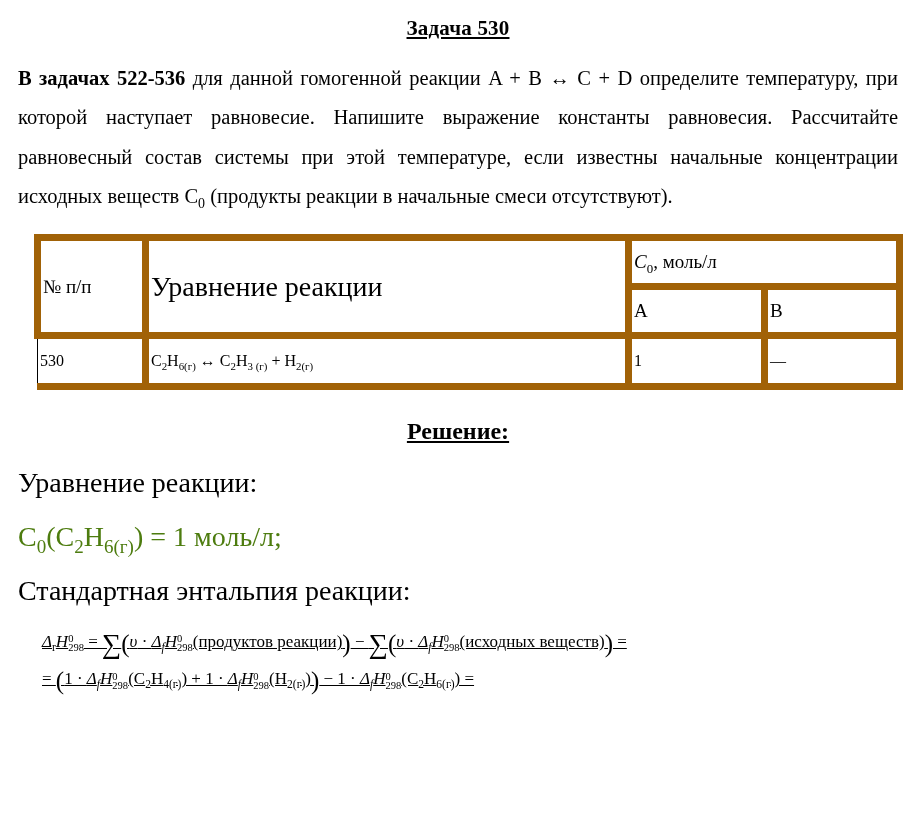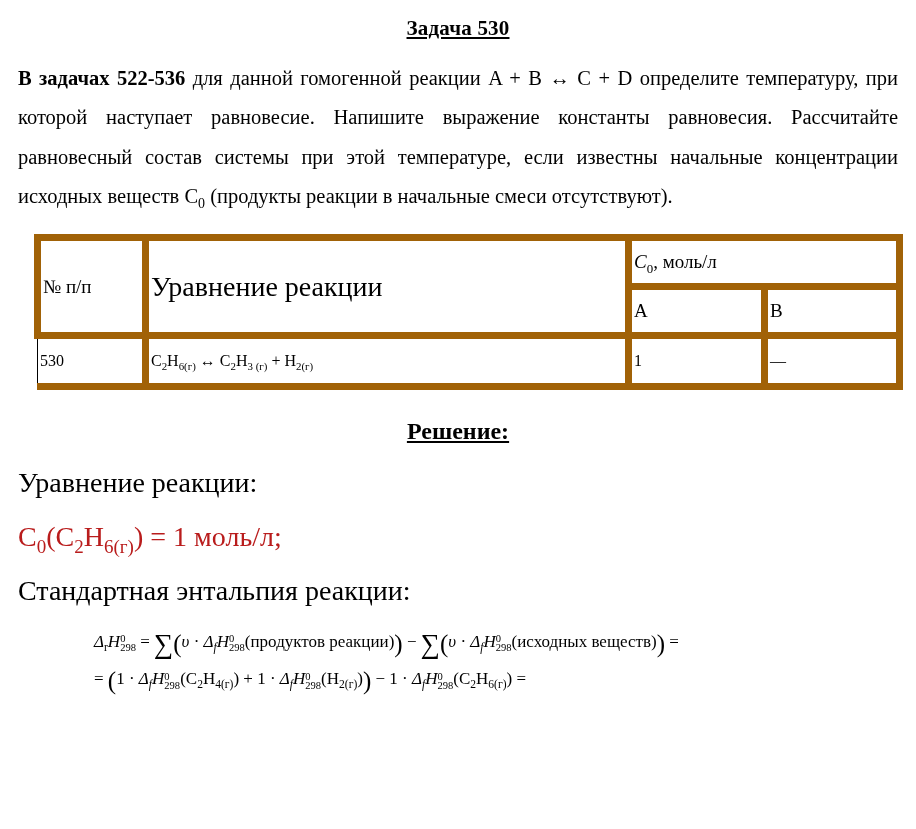--- a/index.html
+++ b/index.html
@@ -91,25 +91,26 @@
     font-size: 28px;
     margin: 0 0 22px 0;
   }
   .eq-center {
     text-align: center;
     font-size: 20.5px;
     margin: 0 0 22px 0;
   }
   .eq-center .sp { display: inline-block; width: 10px; }
   .red {
-    color: #b91c1c;
+    color: #4d7c0f;
   }
   .formula-block {
-    margin: 10px 0 0 76px;
+    margin: 10px 0 0 24px;
     font-size: 17px;
+    text-decoration: underline;
   }
   .frow {
     margin-bottom: 7px;
     white-space: nowrap;
   }
   .mi { font-style: italic; font-family: "Liberation Serif", serif; }
   .paren-big { font-size: 25px; vertical-align: -0.2em; }
   .sumsym { font-size: 27px; vertical-align: -0.24em; }
   .subsup {
     display: inline-block;

